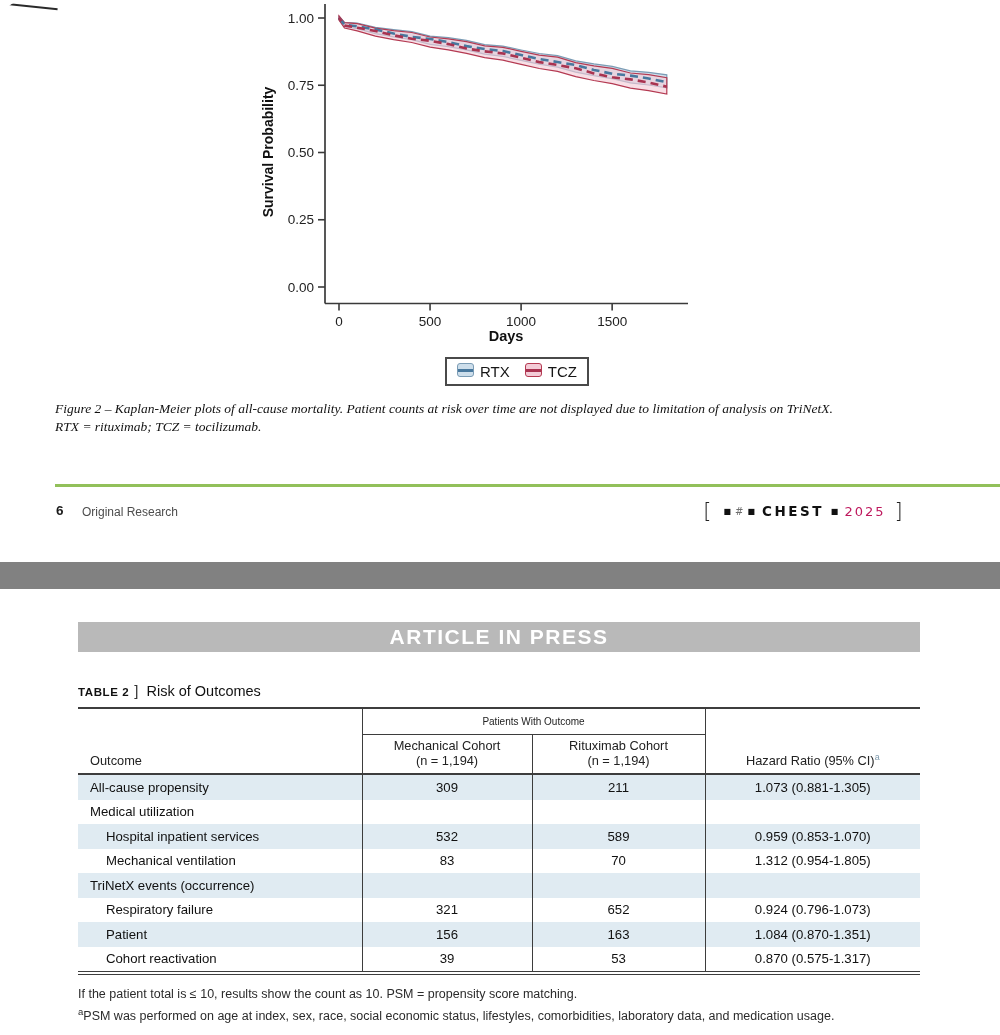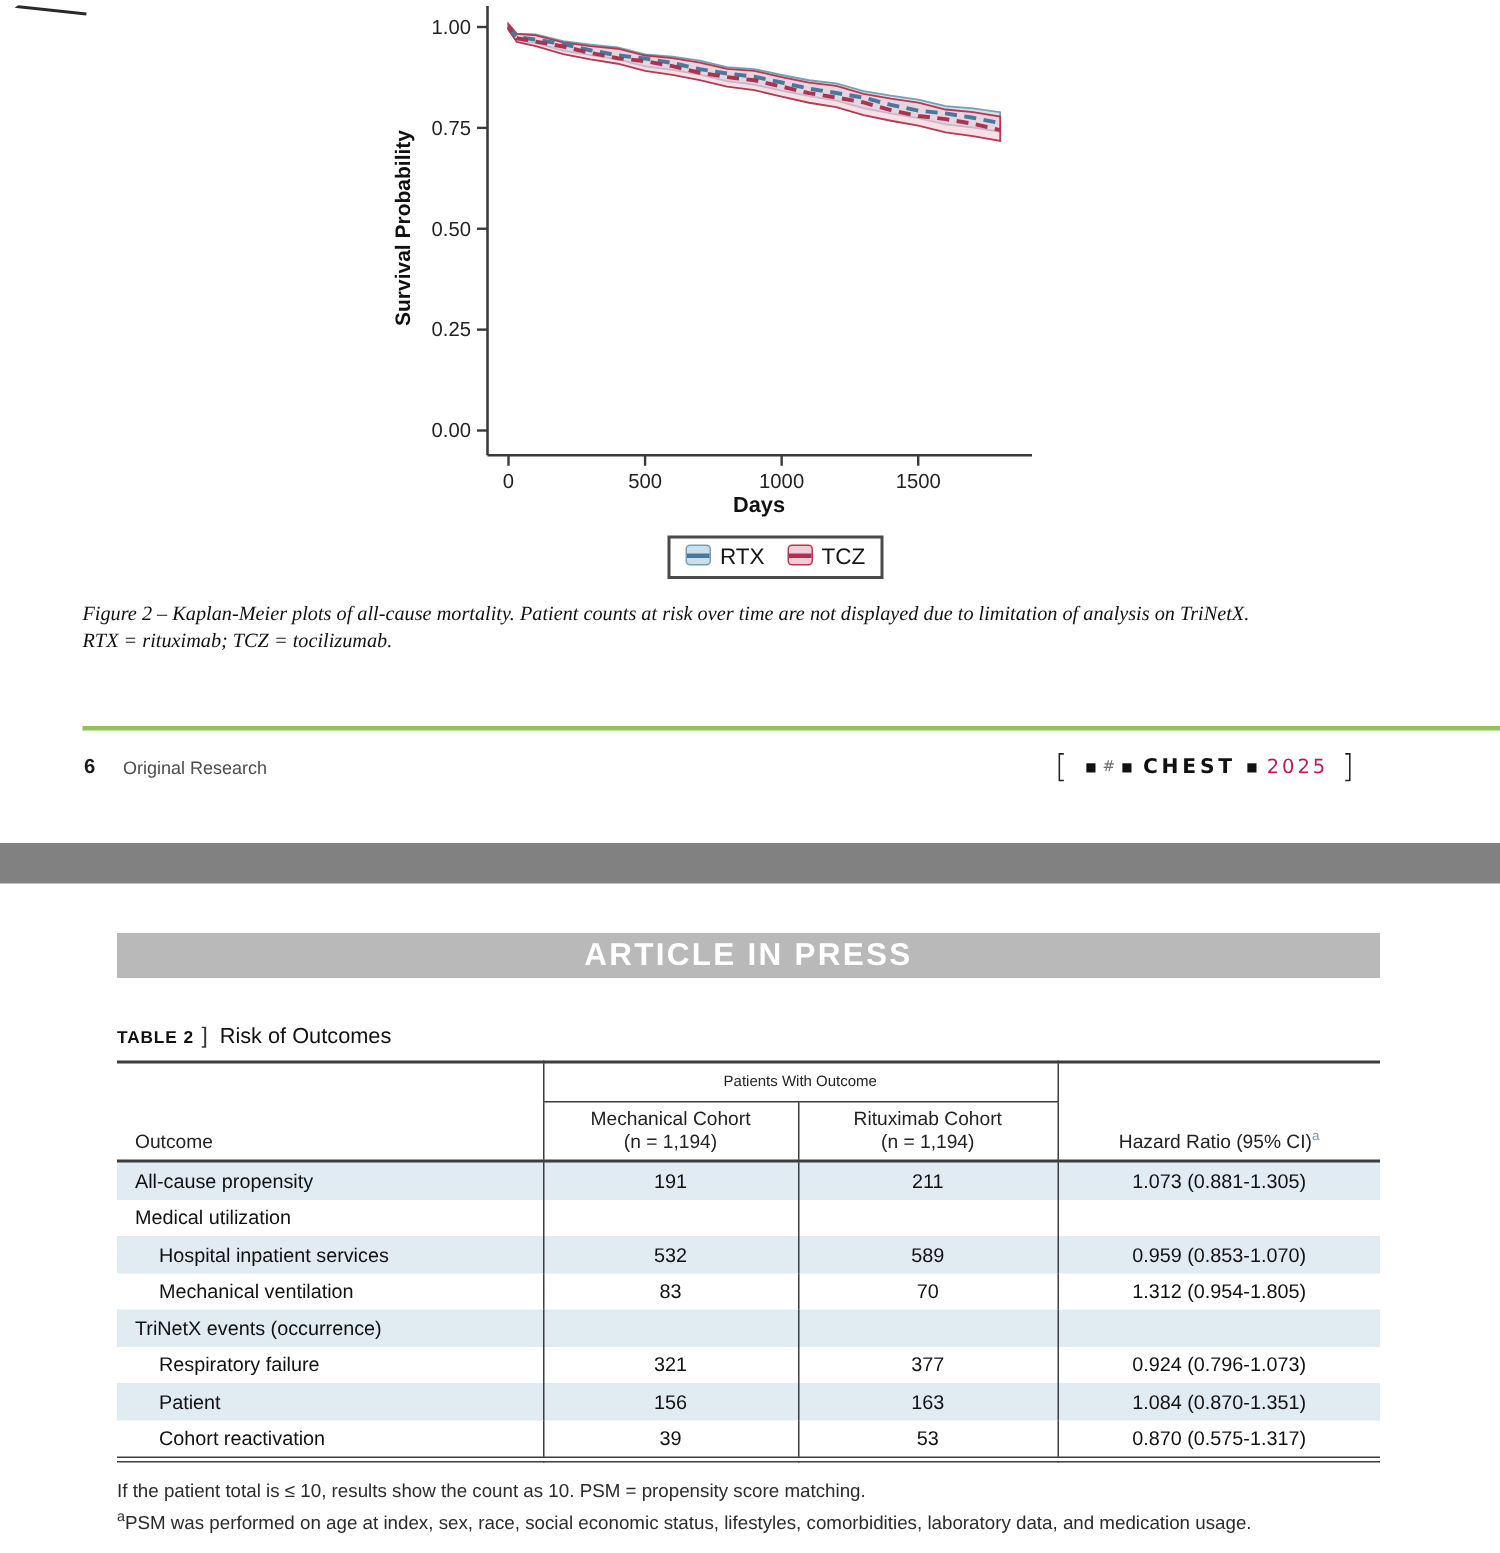--- a/index.html
+++ b/index.html
@@ -178,21 +178,21 @@
             <div>(n = 1,194)</div>
           </th>
           <th class="c4 bl">
             <span>Hazard Ratio (95% CI)</span><sup class="hdr-a">a</sup>
           </th>
         </tr>
       </thead>
       <tbody id="t2-body">
           <tr class="shaded">
             <td class="outcome">All-cause propensity</td>
-            <td class="num bl">191</td>
+            <td class="num bl">309</td>
             <td class="num bl">211</td>
             <td class="hr bl">1.073 (0.881-1.305)</td>
           </tr>
           <tr>
             <td class="outcome">Medical utilization</td>
             <td class="num bl"></td>
             <td class="num bl"></td>
             <td class="hr bl"></td>
           </tr>
           <tr class="shaded">
@@ -209,21 +209,21 @@
           </tr>
           <tr class="shaded">
             <td class="outcome">TriNetX events (occurrence)</td>
             <td class="num bl"></td>
             <td class="num bl"></td>
             <td class="hr bl"></td>
           </tr>
           <tr>
             <td class="outcome indent">Respiratory failure</td>
             <td class="num bl">321</td>
-            <td class="num bl">377</td>
+            <td class="num bl">652</td>
             <td class="hr bl">0.924 (0.796-1.073)</td>
           </tr>
           <tr class="shaded">
             <td class="outcome indent">Patient</td>
             <td class="num bl">156</td>
             <td class="num bl">163</td>
             <td class="hr bl">1.084 (0.870-1.351)</td>
           </tr>
           <tr>
             <td class="outcome indent">Cohort reactivation</td>

